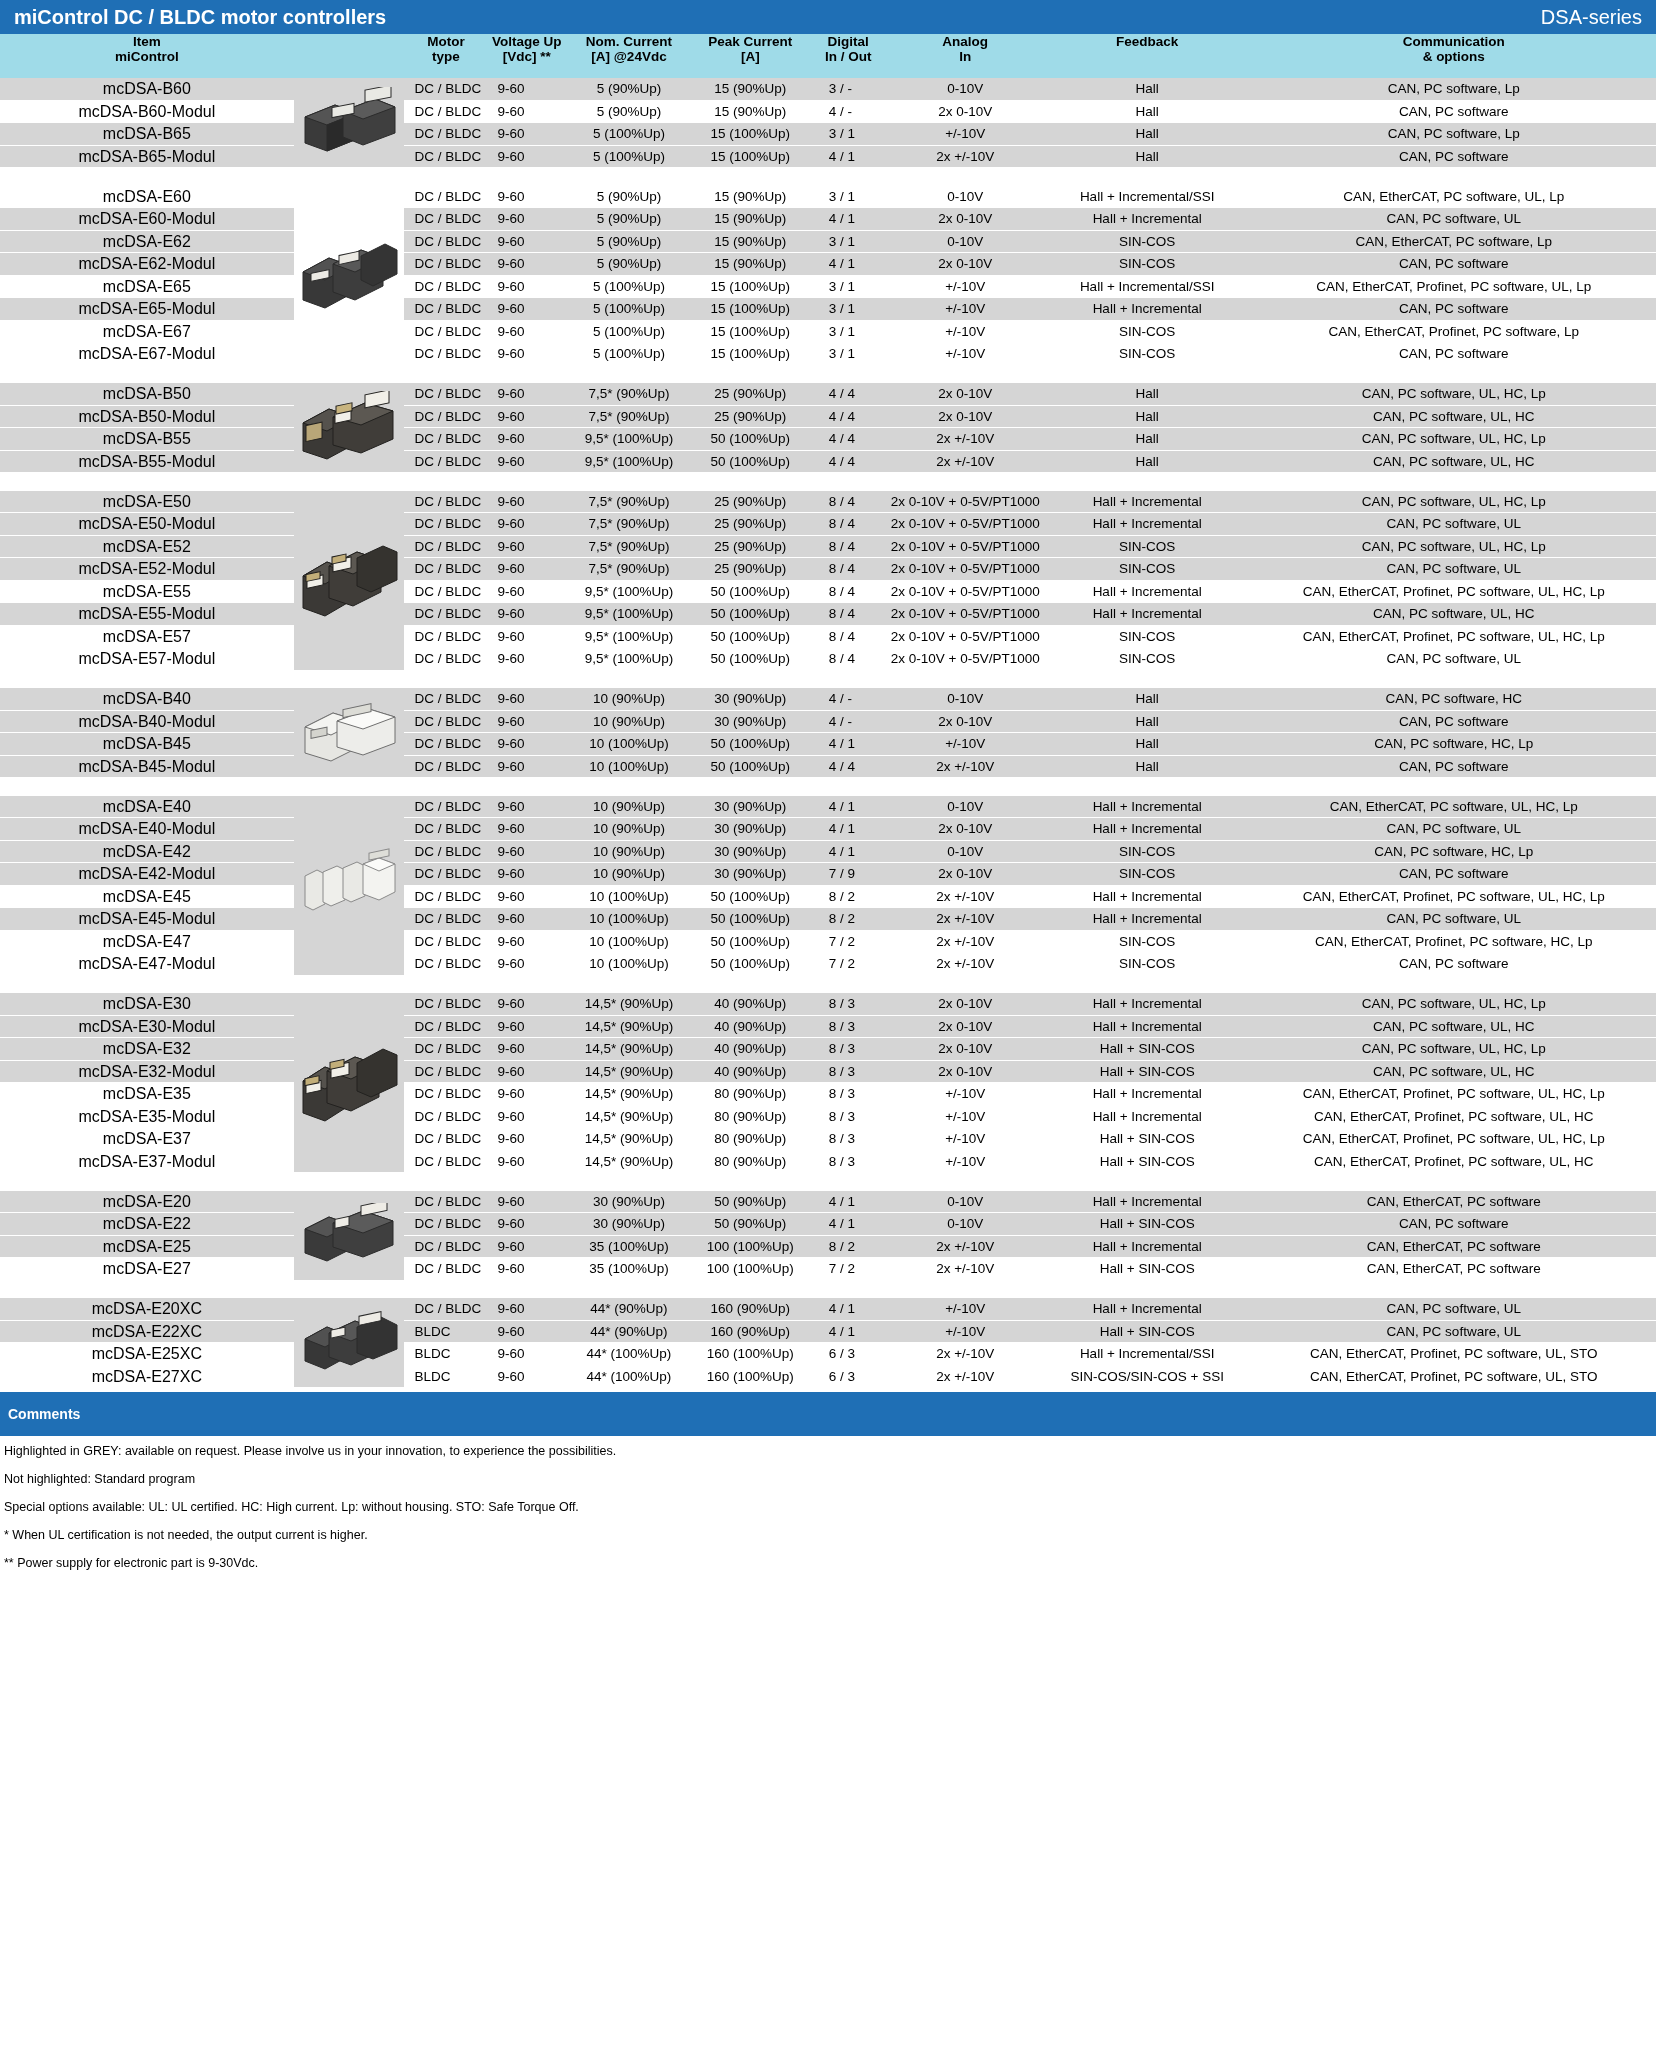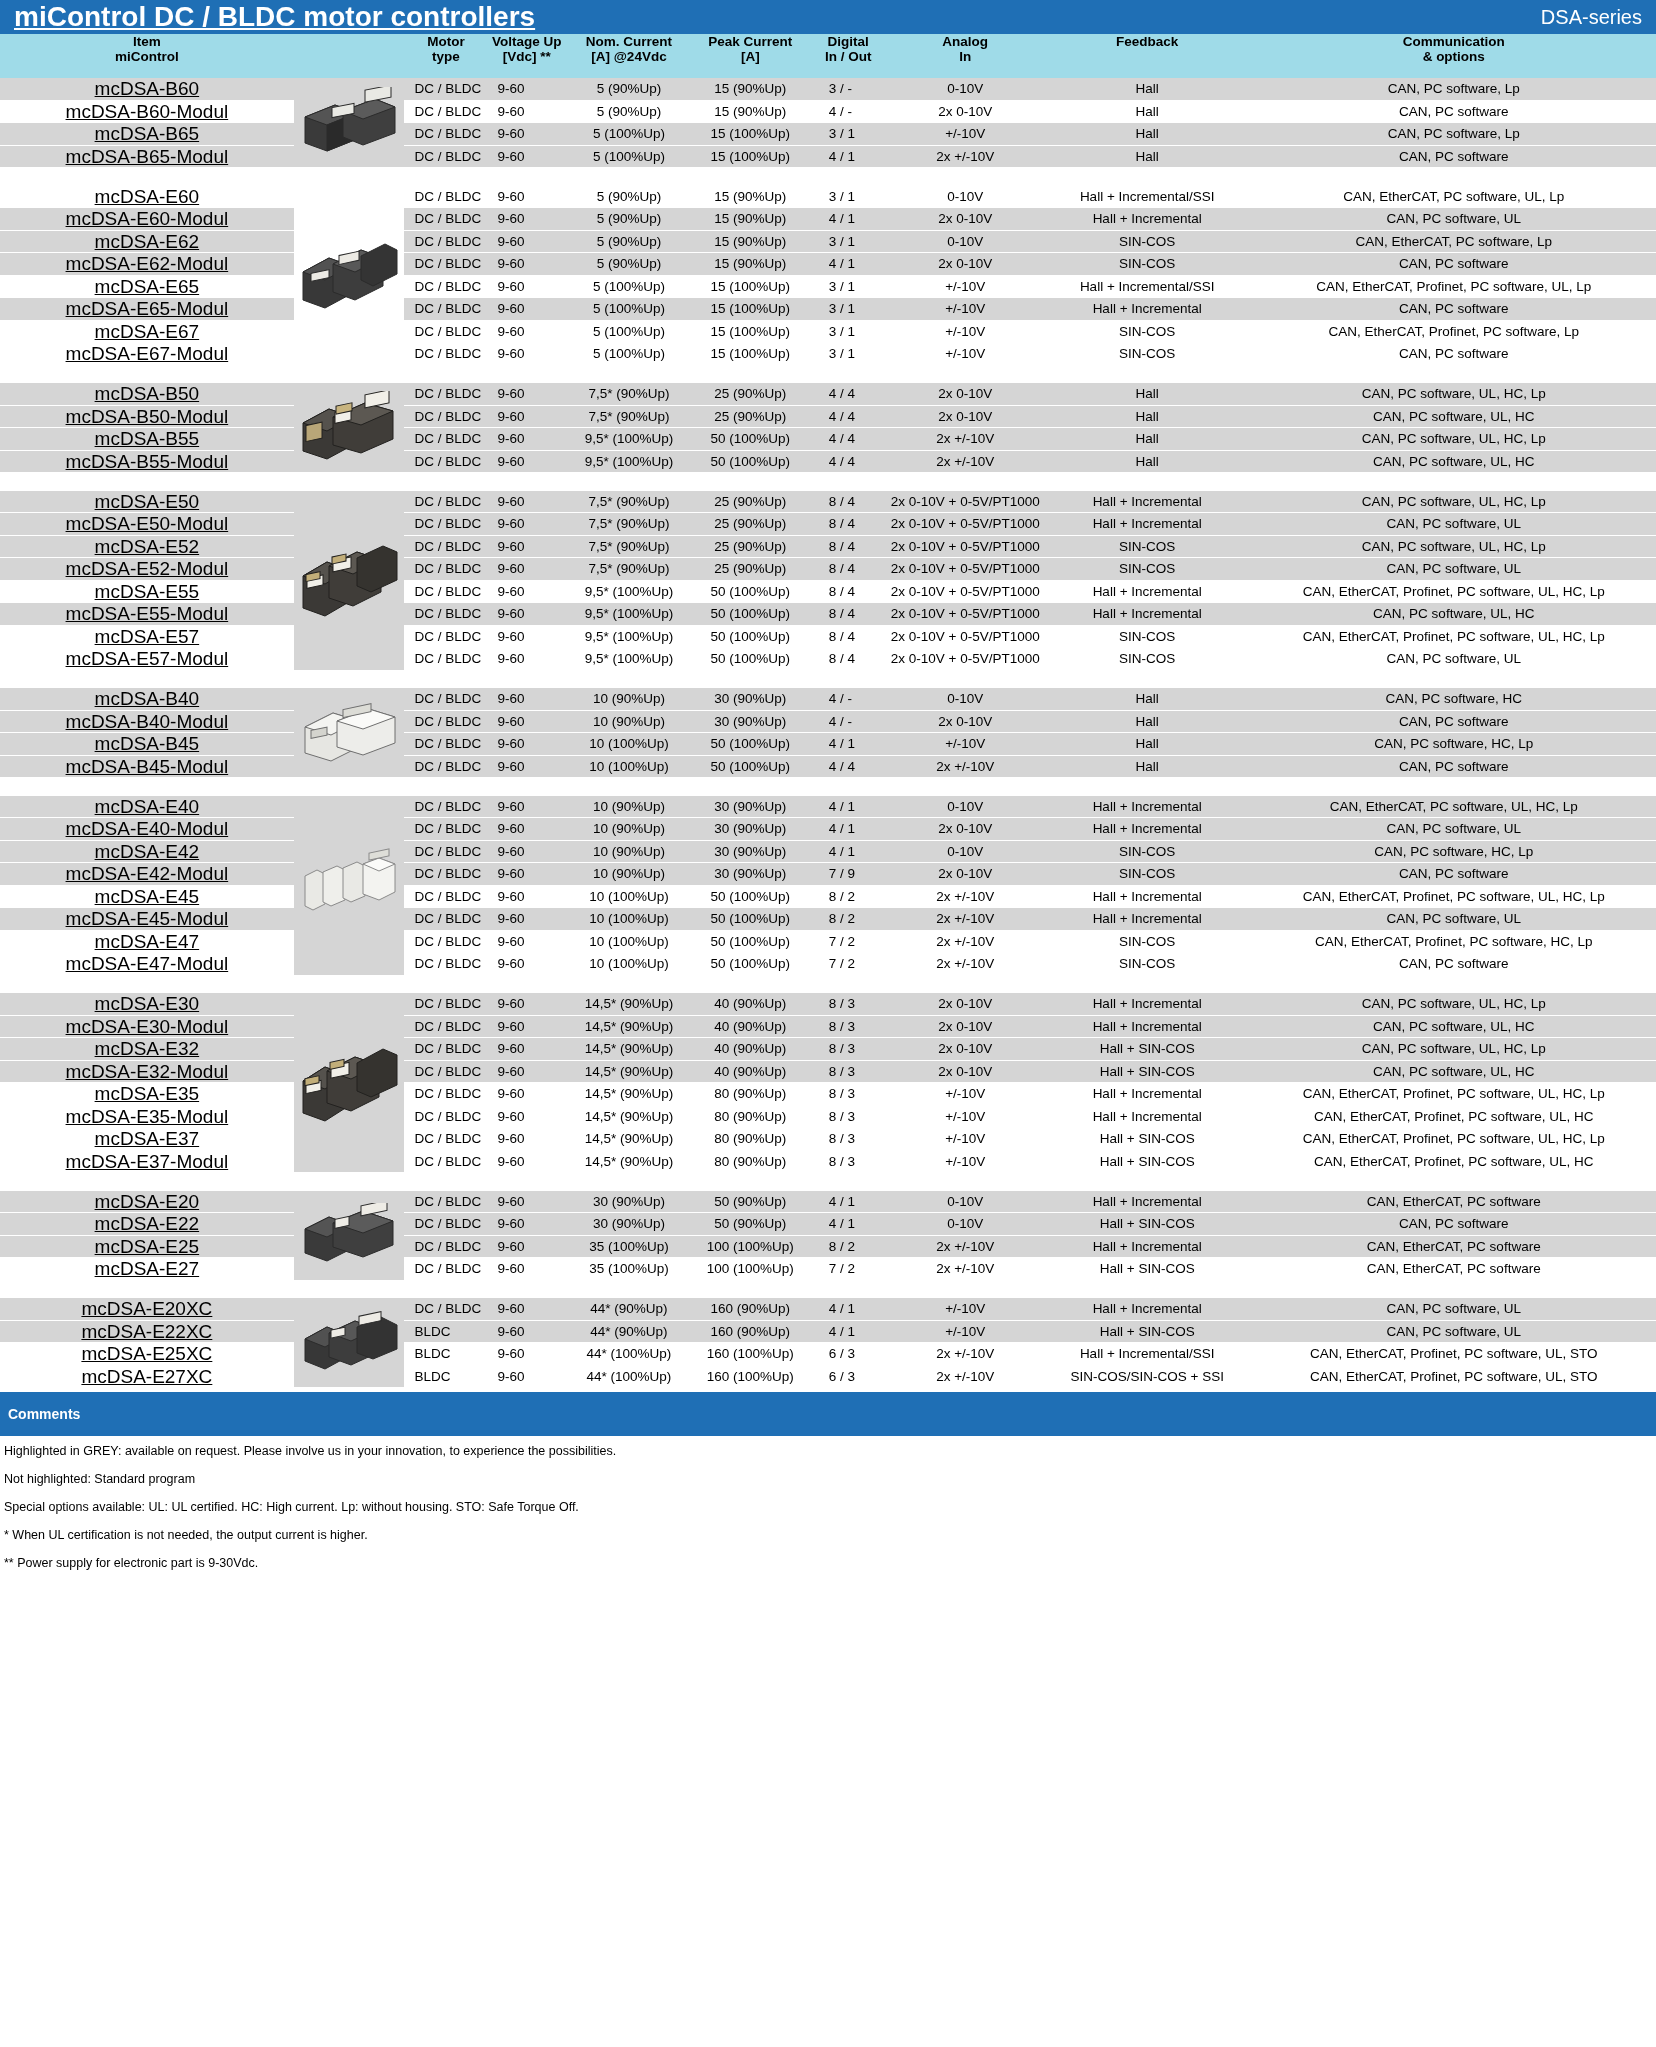--- a/index.html
+++ b/index.html
@@ -15,21 +15,21 @@
   
   .titlebar {
     background: #1f6fb5;
     color: #ffffff;
     height: 34px;
     display: flex;
     align-items: center;
     justify-content: space-between;
     padding: 0 14px;
   }
-  .titlebar .left { font-size: 28px; font-weight: bold; text-decoration: underline; }
+  .titlebar .left { font-size: 20px; font-weight: bold; }
   .titlebar .right { font-size: 20px; font-weight: normal; }
 
   
   table.grid { border-collapse: collapse; width: 1656px; table-layout: fixed; }
   table.grid td, table.grid th { padding: 0; }
 
   .colhead td {
     background: #9fdbe8;
     font-size: 13.5px;
     font-weight: bold;
@@ -54,21 +54,21 @@
 
   
   .row td {
     font-size: 13.5px;
     height: 21.5px;
     line-height: 21.5px;
     text-align: center;
     white-space: nowrap;
     overflow: hidden;
   }
-  .row td.item { font-size: 19px; text-decoration: underline; }
+  .row td.item { font-size: 16px; }
   .row.grey td { background: #d5d5d5; }
   .row.white td { background: #ffffff; }
 
   .row td.item, .row td.mtype, .row td.volt, .row td.nom,
   .row td.peak, .row td.dig, .row td.ana, .row td.feed, .row td.comm {
     border-bottom: 1px solid #ffffff;
   }
   .row.grey td { border-bottom: 1px solid #ffffff; }
 
   .row td.mtype, .row td.volt { text-align: left; padding-left: 10px; }

